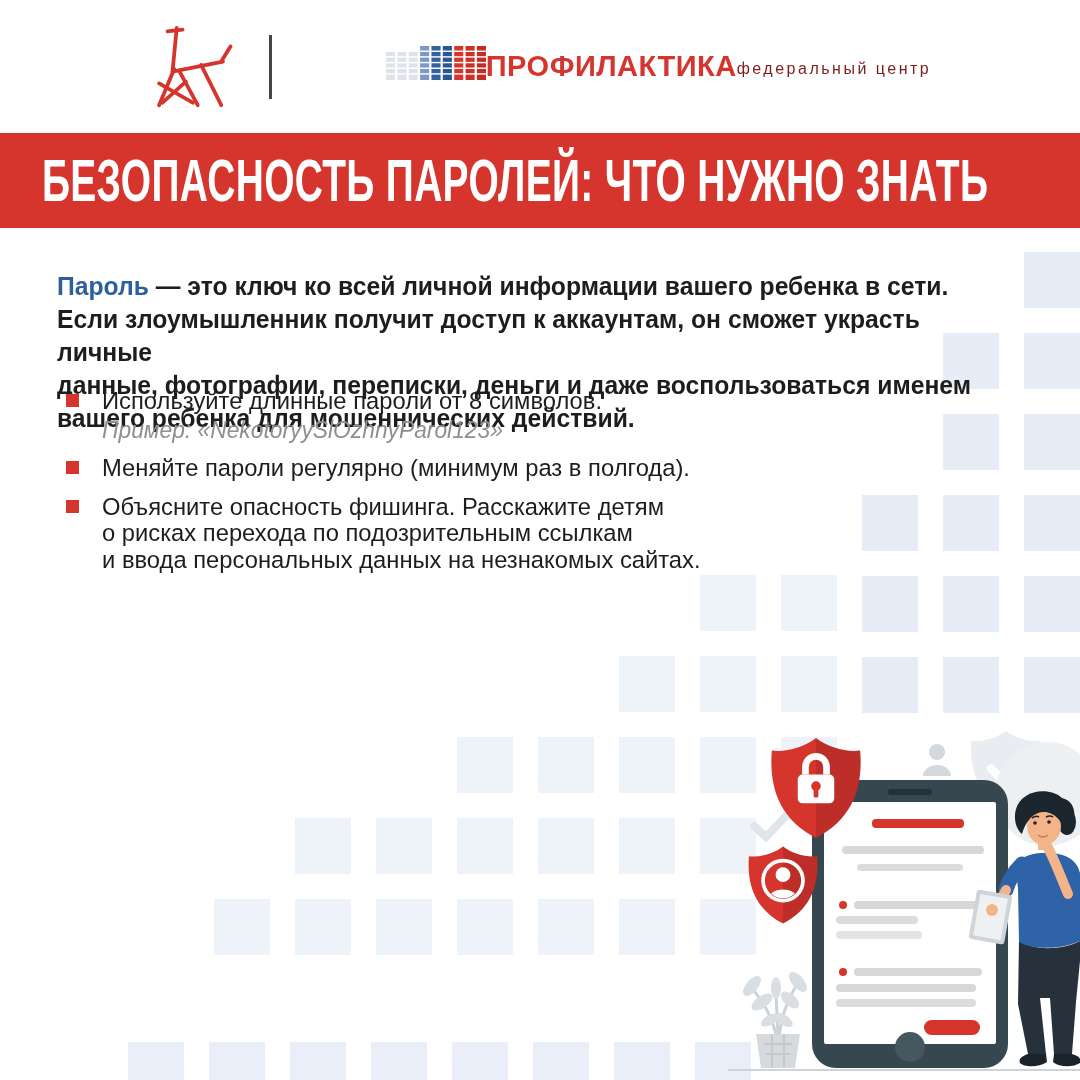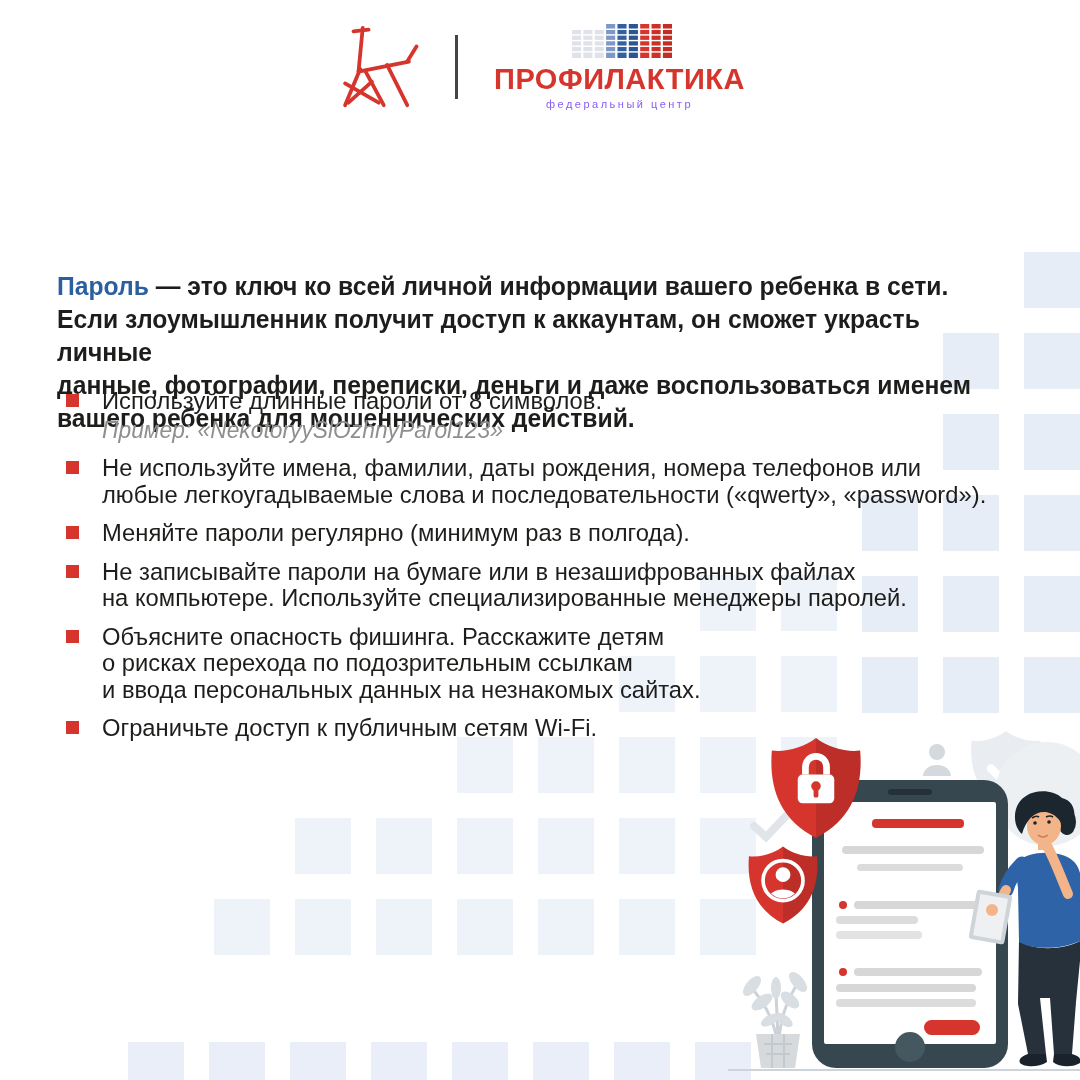--- a/index.html
+++ b/index.html
@@ -7,24 +7,24 @@
   .poster{position:relative;width:1080px;height:1080px;background:#fff;overflow:hidden;}
 
   
   .sq{position:absolute;width:56px;height:56px;background:#e7edf7;}
   .sqf{position:absolute;width:56px;height:56px;background:#eef2f9;}
   .sqb{position:absolute;width:56px;height:38px;background:#e9eef8;}
 
   
   .hdr{position:absolute;top:0;left:0;width:1080px;height:133px;display:flex;align-items:center;justify-content:center;background:#fff;}
   .divider{width:3px;height:64px;background:#454545;margin:0 36px;}
-  .org{display:flex;flex-direction:column;align-items:center;text-align:right;}
+  .org{display:flex;flex-direction:row;align-items:center;text-align:right;}
   .flag{margin-left:78px;margin-bottom:7px;align-self:flex-start;}
   .org-name{color:#d6352d;font-weight:bold;font-size:29px;letter-spacing:0.5px;line-height:1;}
-  .org-sub{color:#8b5cf6;font-size:11px;letter-spacing:2.5px;margin-top:5px;line-height:1;}
+  .org-sub{color:#7f1d1d;font-size:16px;letter-spacing:2.5px;margin-top:5px;line-height:1;}
 
   
   .banner{position:absolute;top:133px;left:0;width:1080px;height:95px;background:#d6352d;display:flex;align-items:center;}
   .banner h1{margin:0 0 0 42px;color:#fff;font-size:59px;font-weight:bold;white-space:nowrap;letter-spacing:0.5px;transform:scaleX(0.66);transform-origin:left center;}
 
   
   .intro{position:absolute;left:57px;top:244px;width:1010px;font-size:26px;font-weight:bold;color:#1d1d1b;line-height:33px;white-space:pre-line;transform:scaleX(0.95);transform-origin:left top;}
   .lead{color:#2c5f9e;}
 
   
@@ -137,66 +137,49 @@
           <rect x="0" y="18" width="88" height="2.5" fill="#fff"></rect>
           <rect x="0" y="28" width="88" height="2.5" fill="#fff"></rect>
         <rect x="0" y="38" width="88" height="2.5" fill="#fff"></rect>
           <rect x="0" y="48" width="88" height="2.5" fill="#fff"></rect>
       </svg>
       <div class="org-name">ПРОФИЛАКТИКА</div>
       <div class="org-sub">федеральный центр</div>
     </div>
   </div>
 
+  <div class="banner">
+    <h1>БЕЗОПАСНОСТЬ ПАРОЛЕЙ: ЧТО НУЖНО ЗНАТЬ</h1>
+  </div>
 
   <p class="intro"><span class="lead">Пароль</span><span> — это ключ ко всей личной информации вашего ребенка в сети.
 Если злоумышленник получит доступ к аккаунтам, он сможет украсть личные
 данные, фотографии, переписки, деньги и даже воспользоваться именем
 вашего ребенка для мошеннических действий.</span></p>
 
   <ul class="tips">
     <li>
       <span class="bullet"></span>
       <div class="tip-body">
           <span class="tip-text">Используйте длинные пароли от 8 символов.</span>
           <em class="example">Пример: «NekotoryySlOzhnyParol123»</em>
         </div>
     </li>
     <li>
       <span class="bullet"></span>
       <div class="tip-body">
-          <span class="tip-text">Не используйте имена, фамилии, даты рождения, номера телефонов или
-любые легкоугадываемые слова и последовательности («qwerty», «password»).</span>
-        </div>
-    </li>
-    <li>
-      <span class="bullet"></span>
-      <div class="tip-body">
           <span class="tip-text">Меняйте пароли регулярно (минимум раз в полгода).</span>
-        </div>
-    </li>
-    <li>
-      <span class="bullet"></span>
-      <div class="tip-body">
-          <span class="tip-text">Не записывайте пароли на бумаге или в незашифрованных файлах
-на компьютере. Используйте специализированные менеджеры паролей.</span>
         </div>
     </li>
     <li>
       <span class="bullet"></span>
       <div class="tip-body">
           <span class="tip-text">Объясните опасность фишинга. Расскажите детям
 о рисках перехода по подозрительным ссылкам
 и ввода персональных данных на незнакомых сайтах.</span>
-        </div>
-    </li>
-    <li>
-      <span class="bullet"></span>
-      <div class="tip-body">
-          <span class="tip-text">Ограничьте доступ к публичным сетям Wi-Fi.</span>
         </div>
     </li>
   </ul>
 
 
   <div class="illu">
 
     <svg class="abs" style="left:968px;top:728px" width="76" height="84" viewBox="0 0 100 112">
       <path d="M50 4 C63 14 82 19 96 17 C99 54 89 88 50 108 C11 88 1 54 4 17 C18 19 37 14 50 4 Z" fill="#e9edf1"></path>
       <path d="M30 54 L46 70 L72 38" stroke="#fff" stroke-width="11" fill="none" stroke-linecap="round" stroke-linejoin="round"></path>

